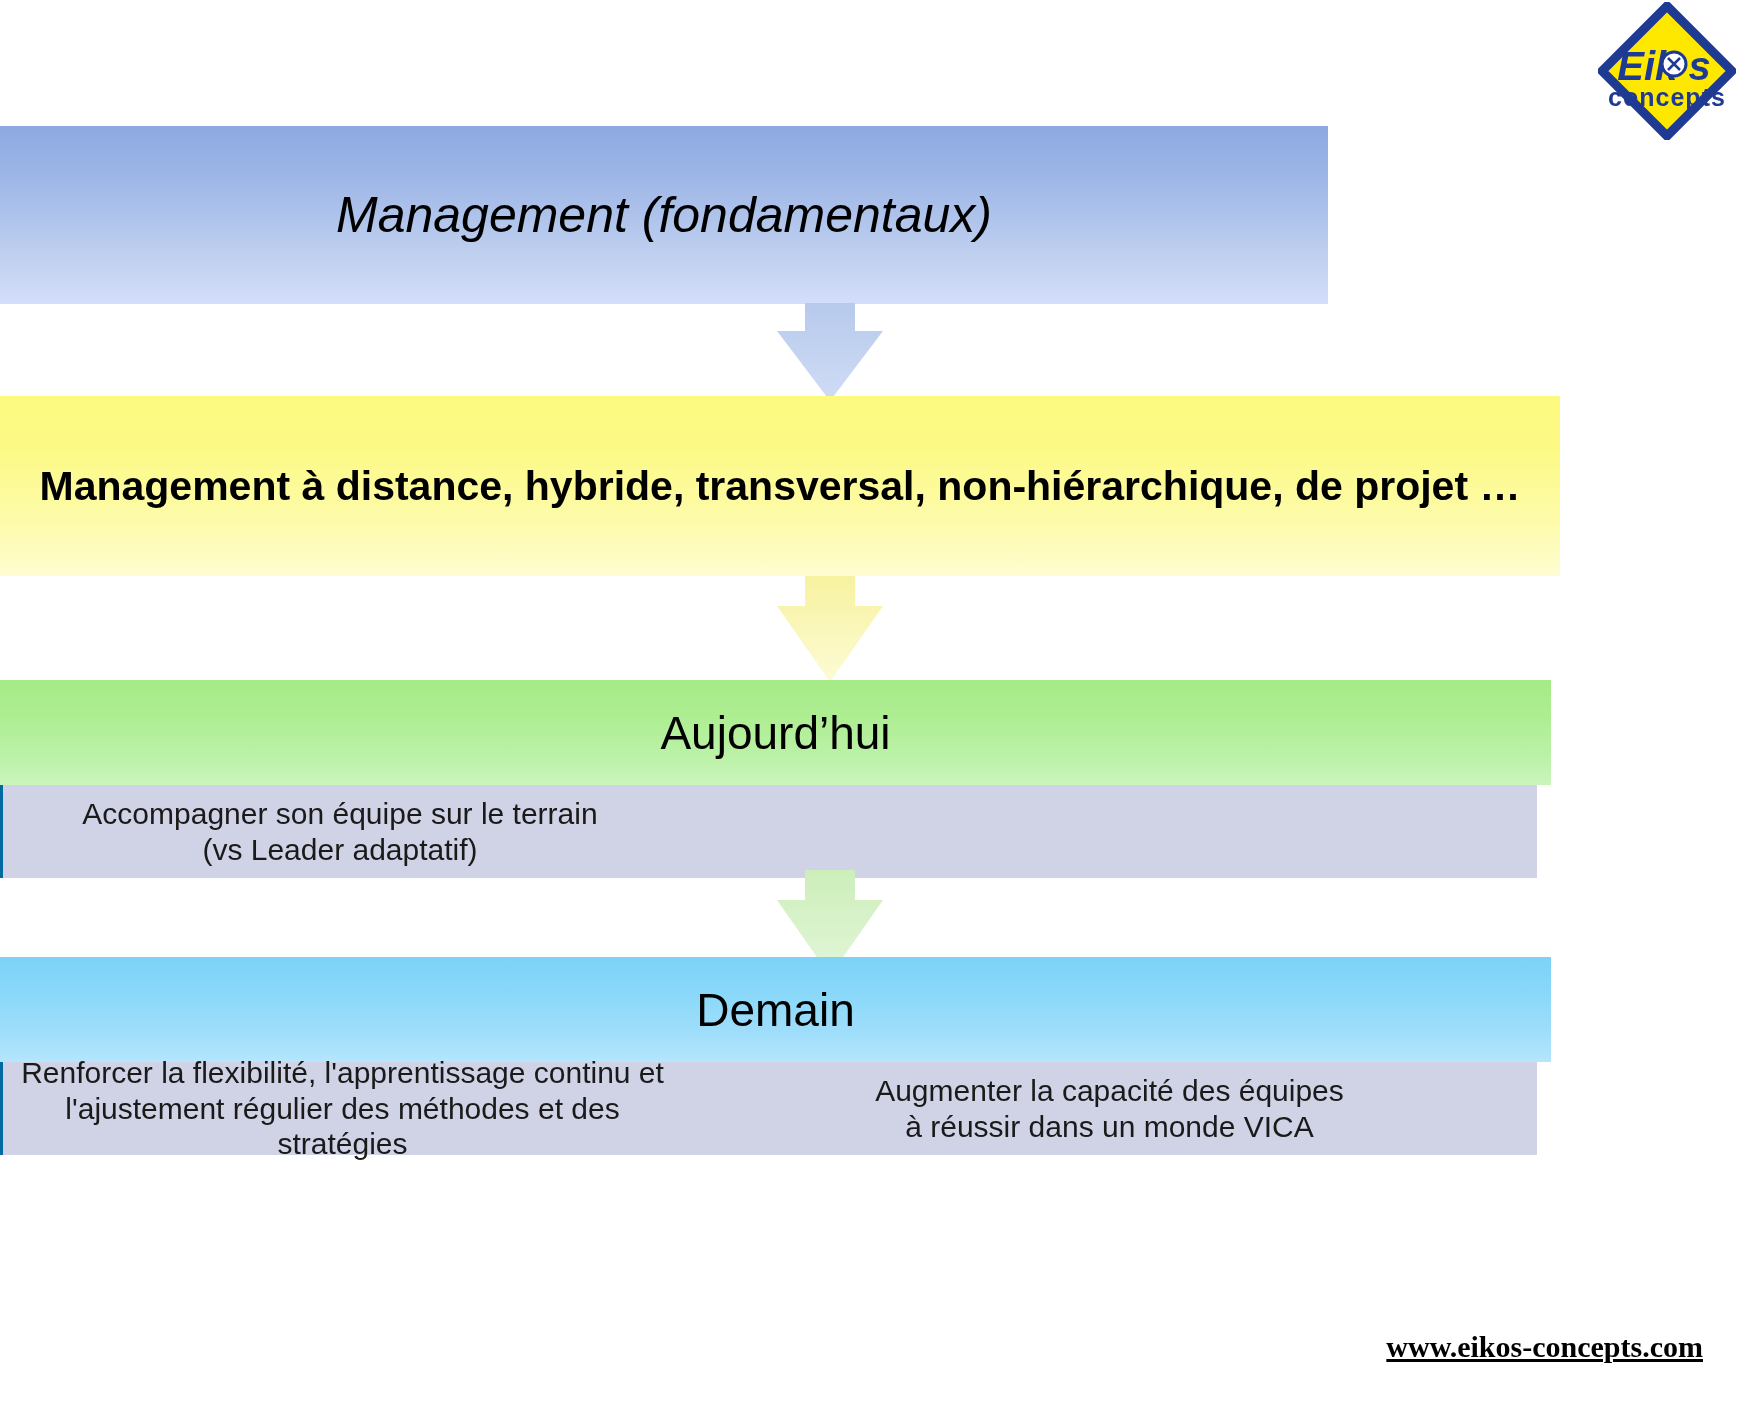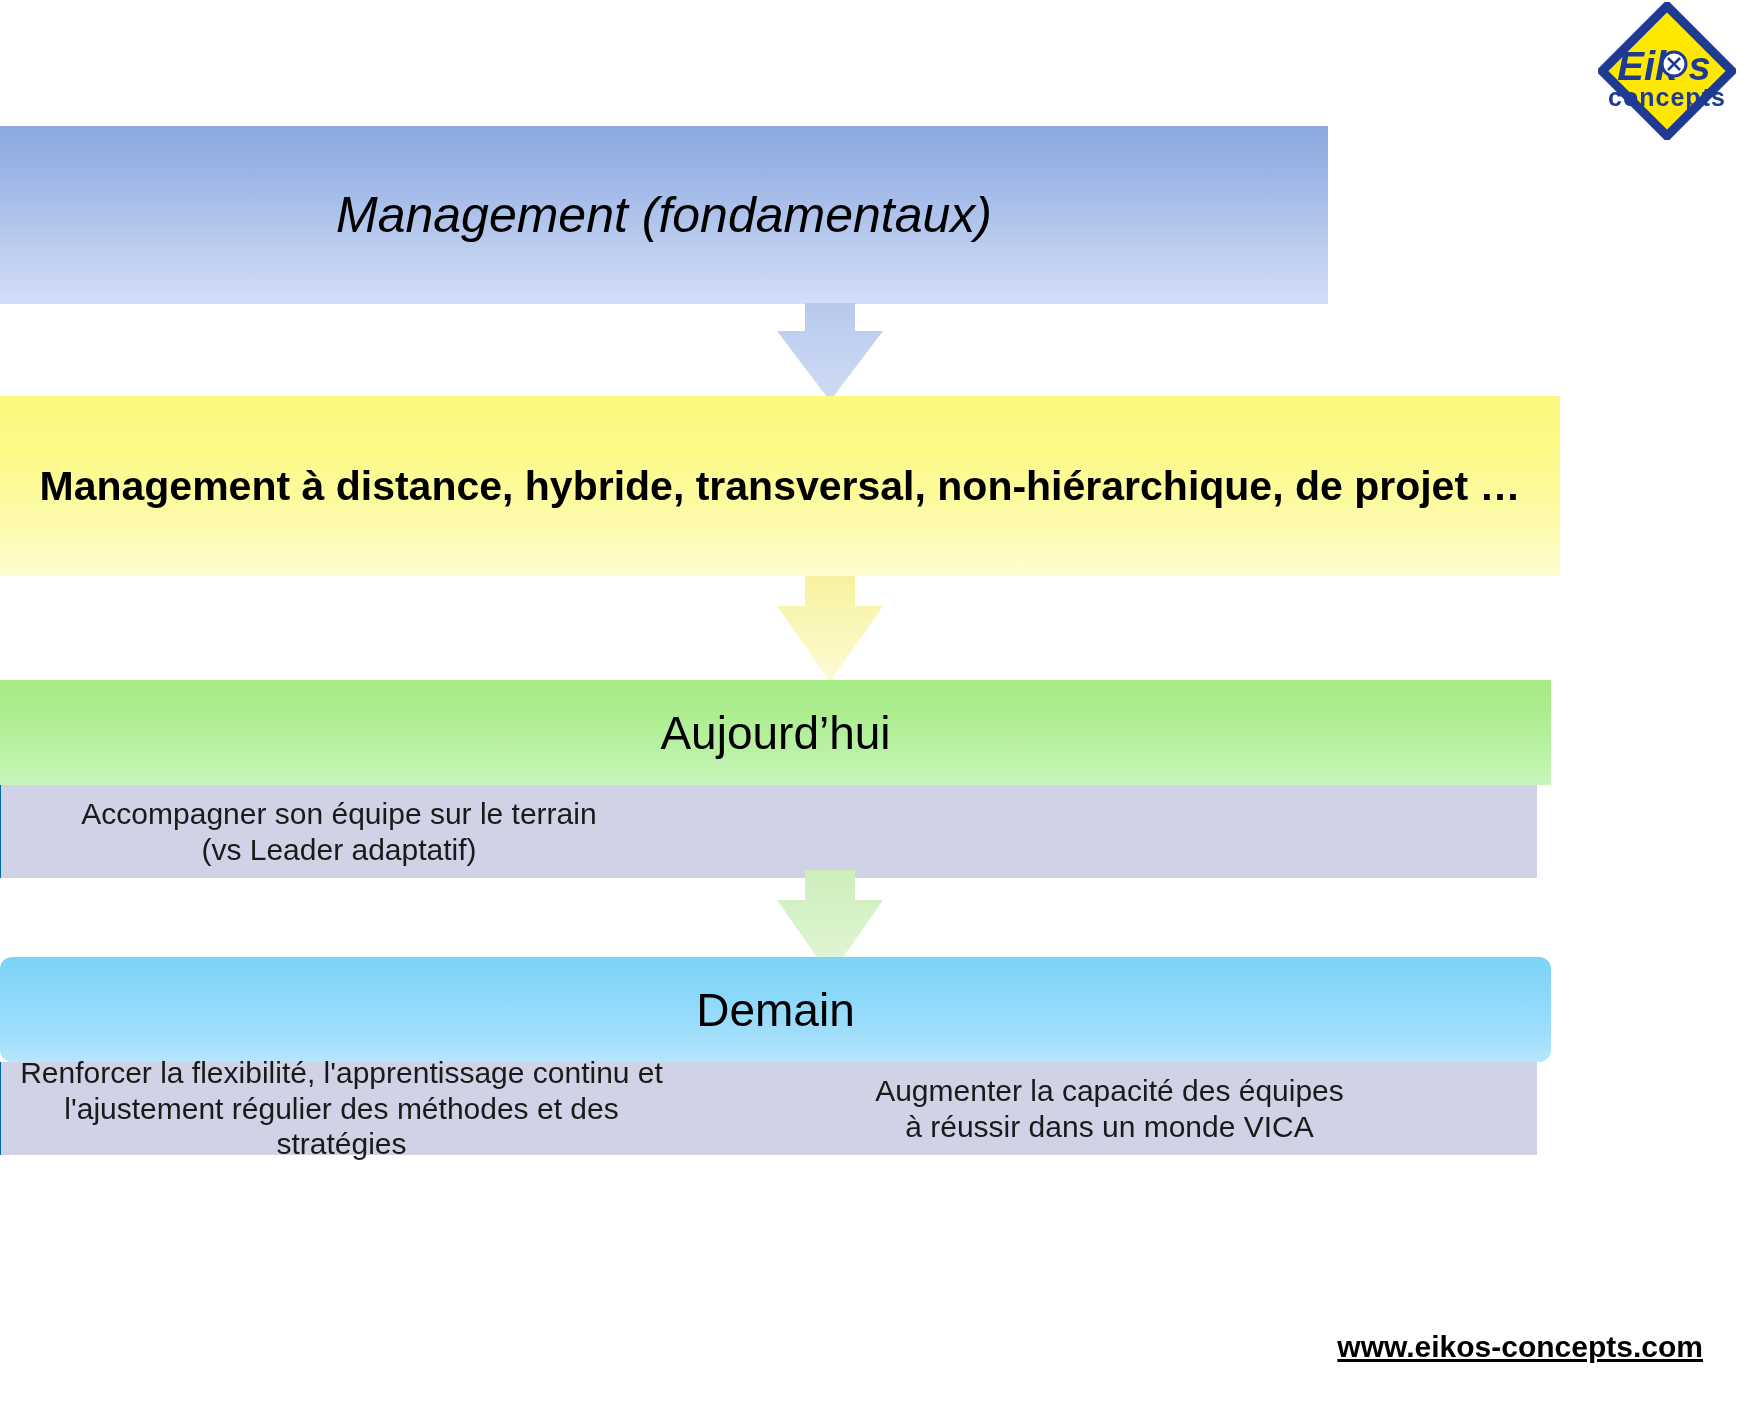--- a/index.html
+++ b/index.html
@@ -85,21 +85,20 @@
   }
 
   #bar-demain {
     top: 957px;
     width: 1551px;
     height: 105px;
     background: linear-gradient(to bottom, #7cd2f7 0%, #8ad8f9 35%, #9fdefb 72%, #b5e6fd 100%);
     display: flex;
     align-items: center;
     justify-content: center;
-    border-radius: 12px;
   }
   #bar-demain .bar-title {
     font-size: 46px;
     color: #000000;
   }
 
   
   .subrow {
     position: absolute;
     left: 0;
@@ -112,21 +111,21 @@
     display: flex;
     align-items: center;
     justify-content: center;
     text-align: center;
     font-size: 30px;
     color: #1a1a1a;
     line-height: 1.18;
     padding: 0 8px;
   }
   .subrow .cell.left  { width: 860px; }
-  .subrow .cell.right { width: 700px; border-left: 1px solid #0369a1; }
+  .subrow .cell.right { width: 700px; border-left: 3px solid #0369a1; }
 
   #subrow-aujourdhui {
     top: 785px;
     width: 1537px;
     height: 93px;
   }
   #subrow-aujourdhui .cell.left  { width: 860px; }
   #subrow-aujourdhui .cell.right { width: 677px; }
 
   #subrow-demain {
@@ -149,20 +148,21 @@
   
   #footer-url {
     position: absolute;
     right: 38px;
     top: 1330px;
     font-size: 30px;
     font-weight: 700;
     color: #000000;
     text-decoration: underline;
     white-space: nowrap;
+    font-family: Liberation Serif, serif;
   }
 </style>
 </head>
 <body>
 
 <div id="logo">
   <div class="diamond-wrap">
     <svg width="138" height="138" viewBox="0 0 138 138" xmlns="http://www.w3.org/2000/svg">
       <polygon points="69,4 134,69 69,134 4,69" fill="#FFE800" stroke="#1F3A93" stroke-width="9"></polygon>
       <text x="66" y="78" text-anchor="middle" font-family="Liberation Sans, sans-serif" font-size="40" font-weight="700" font-style="italic" fill="#1F3A93">Eik s</text>

